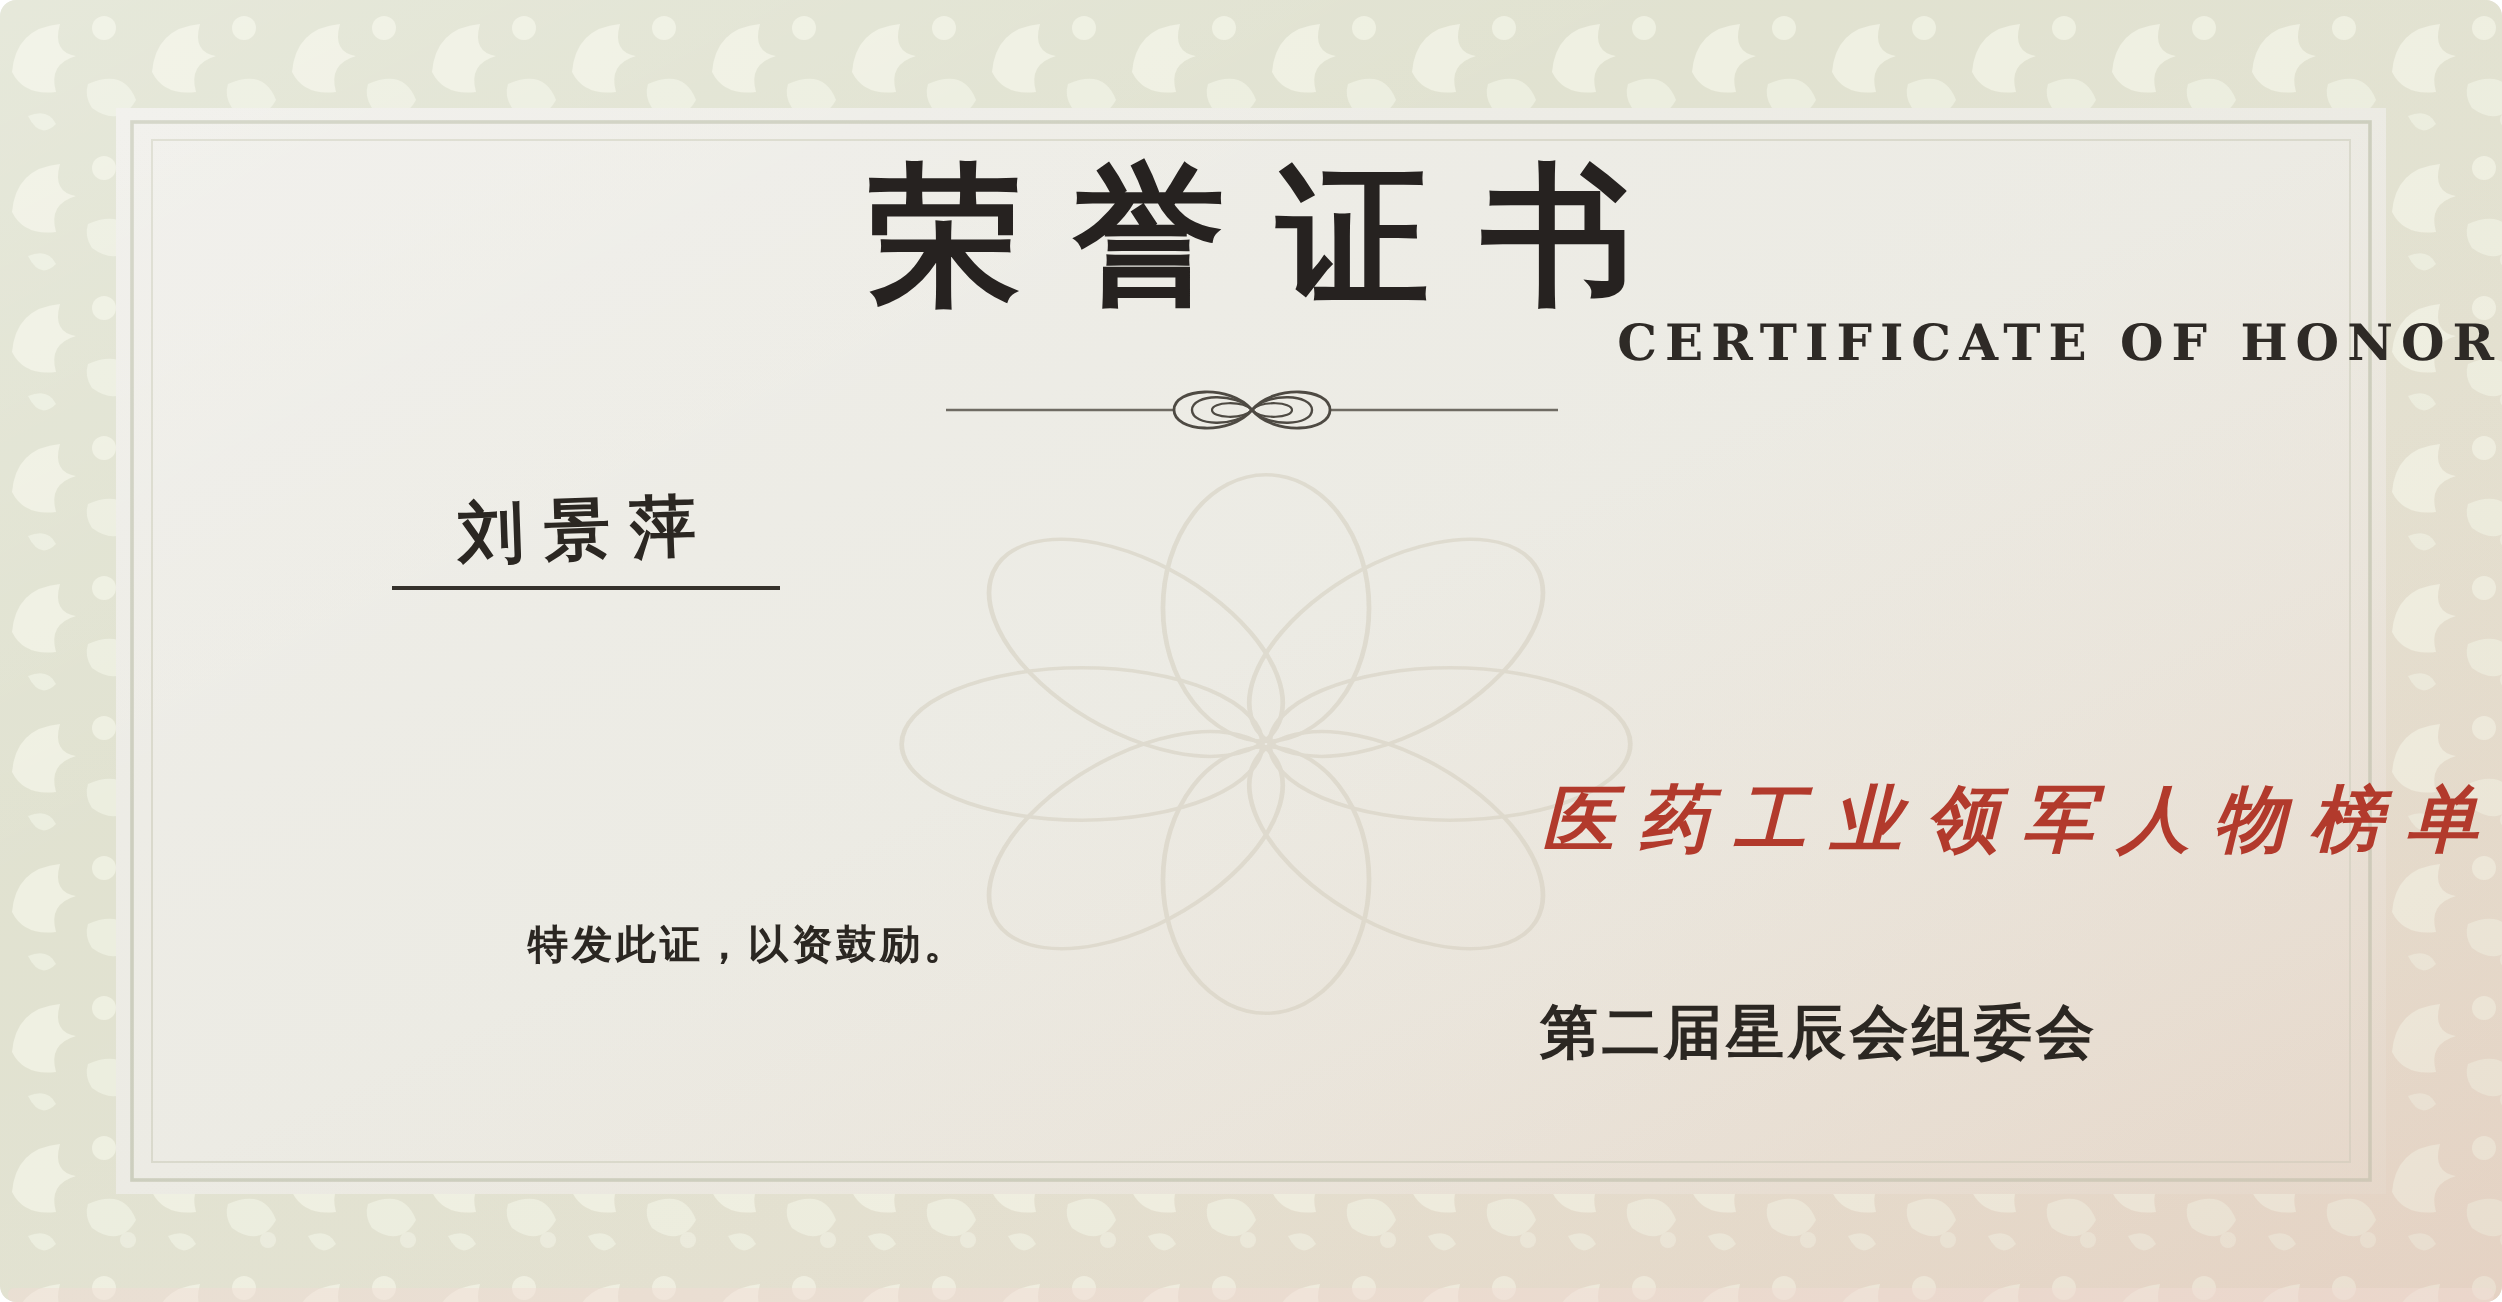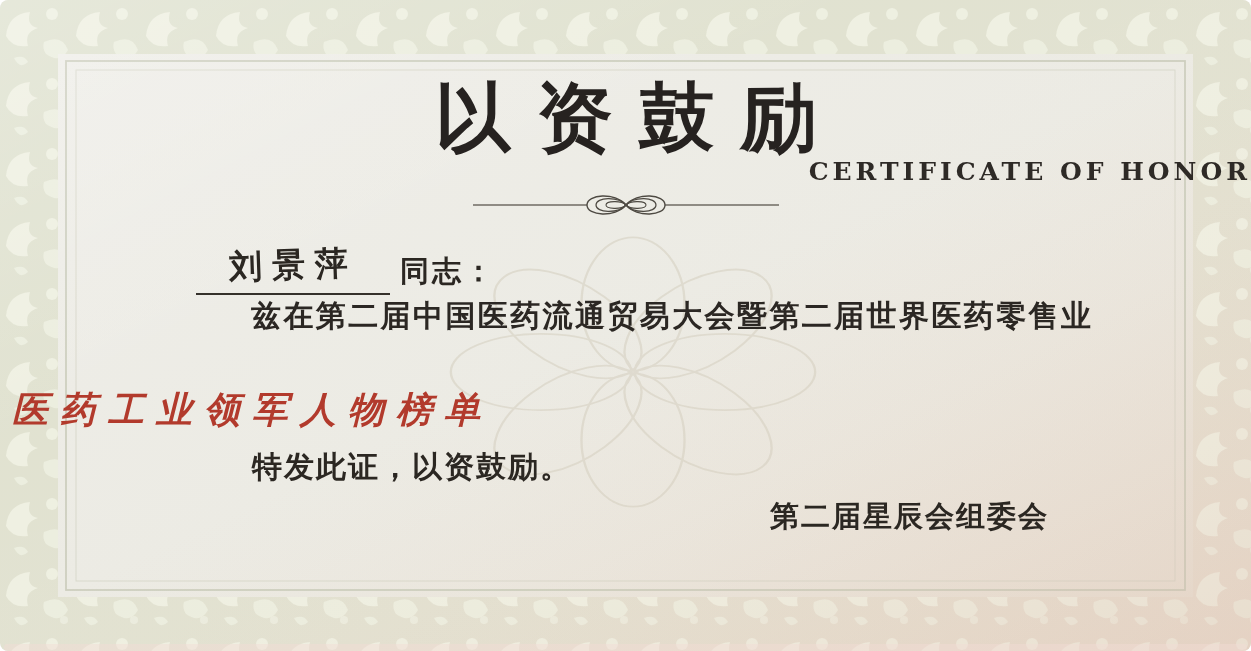--- a/index.html
+++ b/index.html
@@ -97,36 +97,36 @@
     color: #2b2723;
     white-space: nowrap;
   }
   .body-line-1 { top: 296px; left: 251px; }
   .body-line-2 { top: 339px; left: 196px; }
   .award-title {
     position: absolute;
     top: 386px;
     left: 0;
     width: 100%;
-    text-align: left;
+    text-align: right;
     font-size: 36px;
     font-weight: 700;
     font-style: italic;
     letter-spacing: 12px;
     padding-left: 12px;
     box-sizing: border-box;
     color: #b23a2c;
     white-space: nowrap;
   }
   .closing-line {
     position: absolute;
     top: 447px;
     left: 252px;
-    margin: 0;
-    font-size: 30px;
+    margin: 12px;
+    font-size: 20px;
     font-weight: 700;
     letter-spacing: 2px;
     text-align: center;
   }
   .issuer-block {
     position: absolute;
     left: 770px;
     width: 392px;
     text-align: left;
   }
@@ -183,38 +183,36 @@
       <ellipse transform="rotate(270)" cx="100" cy="0" rx="98" ry="56"></ellipse>
       <ellipse transform="rotate(315)" cx="100" cy="0" rx="98" ry="56"></ellipse>
     </g>
 
     <rect x="0" y="0" width="1251" height="651" rx="8" fill="url(#shine)"></rect>
     <rect x="4" y="644" width="1243" height="7" rx="3" fill="#f1dbd4" opacity="0.45"></rect>
   </svg>
 
   <div class="content">
 
-    <h1 class="title-cn">以资鼓励</h1>
+    <h1 class="title-cn">荣誉证书</h1>
 
     <div class="title-en">CERTIFICATE OF HONOR</div>
 
     <svg class="divider" width="310" height="26" viewBox="0 0 310 26" aria-hidden="true">
       <line x1="2" y1="13" x2="116" y2="13" stroke="#6f6b63" stroke-width="1.3"></line>
       <line x1="194" y1="13" x2="308" y2="13" stroke="#6f6b63" stroke-width="1.3"></line>
       <path d="M155,13 C144,0 116,2 116,13 C116,24 144,26 155,13 C166,0 194,2 194,13 C194,24 166,26 155,13 Z" fill="none" stroke="#4e4a43" stroke-width="1.4"></path>
       <path d="M155,13 C147,4 125,5 125,13 C125,21 147,22 155,13 C163,4 185,5 185,13 C185,21 163,22 155,13 Z" fill="none" stroke="#4e4a43" stroke-width="1.2"></path>
       <path d="M155,13 C150,8 135,9 135,13 C135,17 150,18 155,13 C160,8 175,9 175,13 C175,17 160,18 155,13 Z" fill="none" stroke="#4e4a43" stroke-width="1.1"></path>
     </svg>
 
     <div class="name-row">
       <span class="name-underline"><span class="recipient-name">刘景萍</span></span>
-      <span class="salutation">同志：</span>
     </div>
 
-    <p class="body-line body-line-1">兹在第二届中国医药流通贸易大会暨第二届世界医药零售业</p>
 
 
     <div class="award-title">医药工业领军人物榜单</div>
 
     <p class="closing-line">特发此证，以资鼓励。</p>
 
     <div class="issuer-block issuer">第二届星辰会组委会</div>
 
 
   </div>

